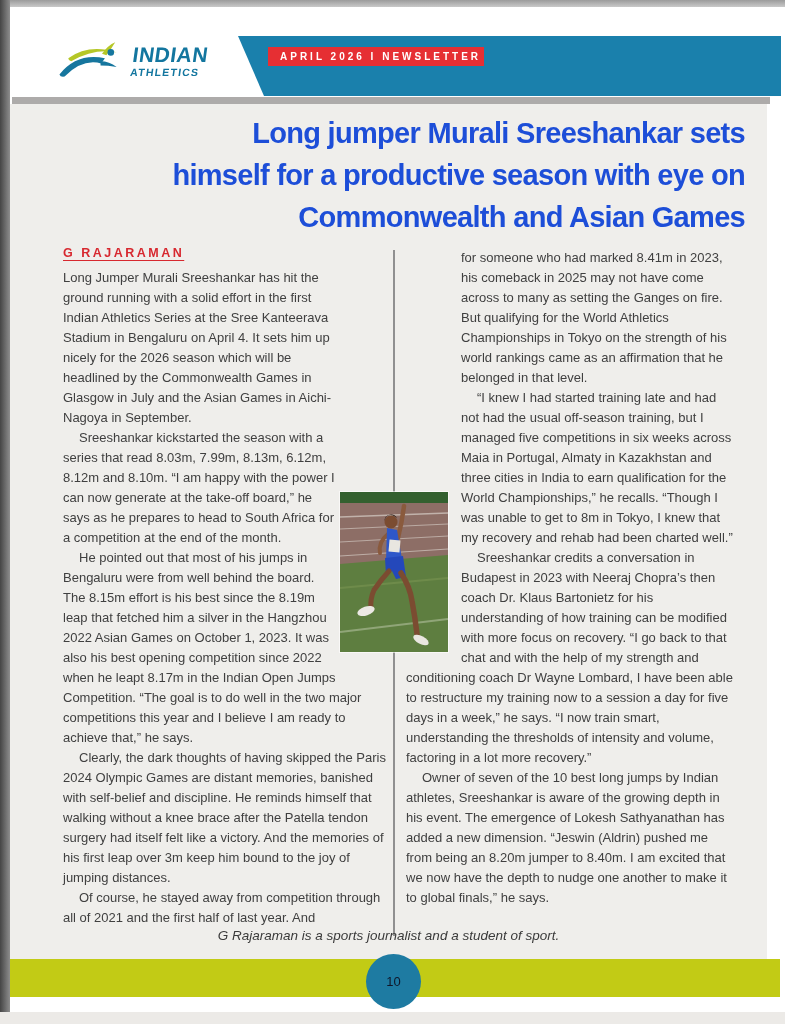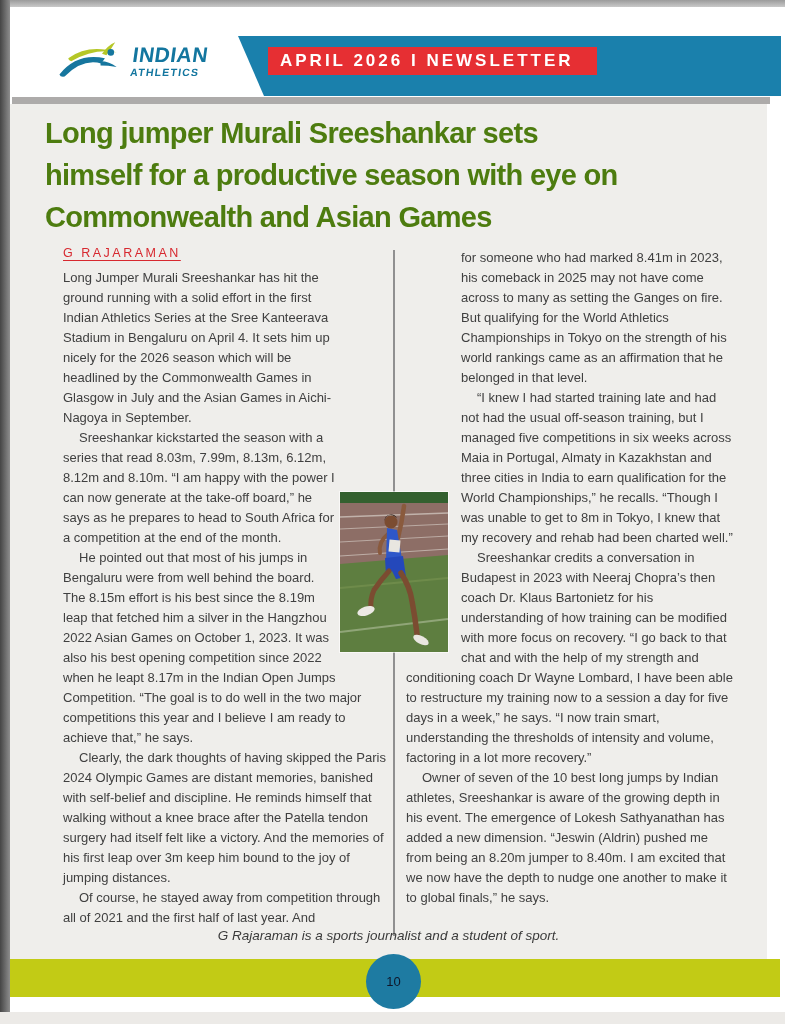--- a/index.html
+++ b/index.html
@@ -16,33 +16,33 @@
 
   
   .logo { position: absolute; left: 58px; top: 36px; display: flex; align-items: center; gap: 8px; }
   .logo-text { display: flex; flex-direction: column; line-height: 1; transform: skewX(-8deg); }
   .logo-name { font-size: 21px; font-weight: bold; color: #13769f; letter-spacing: 0.5px; }
   .logo-sub  { font-size: 10.5px; font-weight: bold; color: #13769f; letter-spacing: 1.2px; margin-top: 2px; }
 
   .banner { position: absolute; left: 238px; top: 36px; width: 543px; height: 60px; background: #1a80ac;
             clip-path: polygon(0 0, 100% 0, 100% 100%, 26px 100%); }
   .banner-badge { position: absolute; left: 30px; top: 11px; background: #e62f33; color: #ffffff;
-                  font-size: 17px; font-weight: bold; letter-spacing: 3px; padding: 4px 23px 4px 12px; }
+                  font-size: 10px; font-weight: bold; letter-spacing: 3px; padding: 4px 3px 4px 12px; }
   .banner-sub   { position: absolute; left: 31px; top: 44px; color: #0d3048;
                   font-size: 11.5px; font-weight: bold; letter-spacing: 3.4px; }
 
   .header-shadow { position: absolute; left: 12px; top: 97px; width: 758px; height: 7px; background: #adabaa; }
   .content-bg    { position: absolute; left: 10px; top: 104px; width: 757px; height: 893px; background: #efeeeb; }
 
   
-  .headline { position: absolute; left: 45px; top: 112px; width: 700px; text-align: left;
-              font-weight: bold; color: #4d7c0f; font-size: 29px; line-height: 42px; letter-spacing: -0.7px; }
+  .headline { position: absolute; left: 45px; top: 112px; width: 700px; text-align: right;
+              font-weight: bold; color: #1d4ed8; font-size: 29px; line-height: 42px; letter-spacing: -0.7px; }
 
   
-  .byline { position: absolute; left: 63px; top: 246px; color: #d7282f; font-size: 12.5px; font-weight: normal;
+  .byline { position: absolute; left: 63px; top: 246px; color: #d7282f; font-size: 12.5px; font-weight: bold;
             letter-spacing: 2.5px; text-decoration: underline; text-underline-offset: 3px; }
 
   
   .divider { position: absolute; left: 393px; top: 250px; width: 2px; height: 686px; background: #909090; }
   .col { position: absolute; color: #404040; font-size: 13px; line-height: 20px; }
   .col-left  { left: 63px;  top: 268px; width: 329px; }
   .col-right { left: 406px; top: 248px; width: 331px; }
   .col p { margin: 0; }
   .col p + p { text-indent: 16px; }
   .spacer-r { float: right; width: 57px;  height: 166px; margin-top: 222px; }

